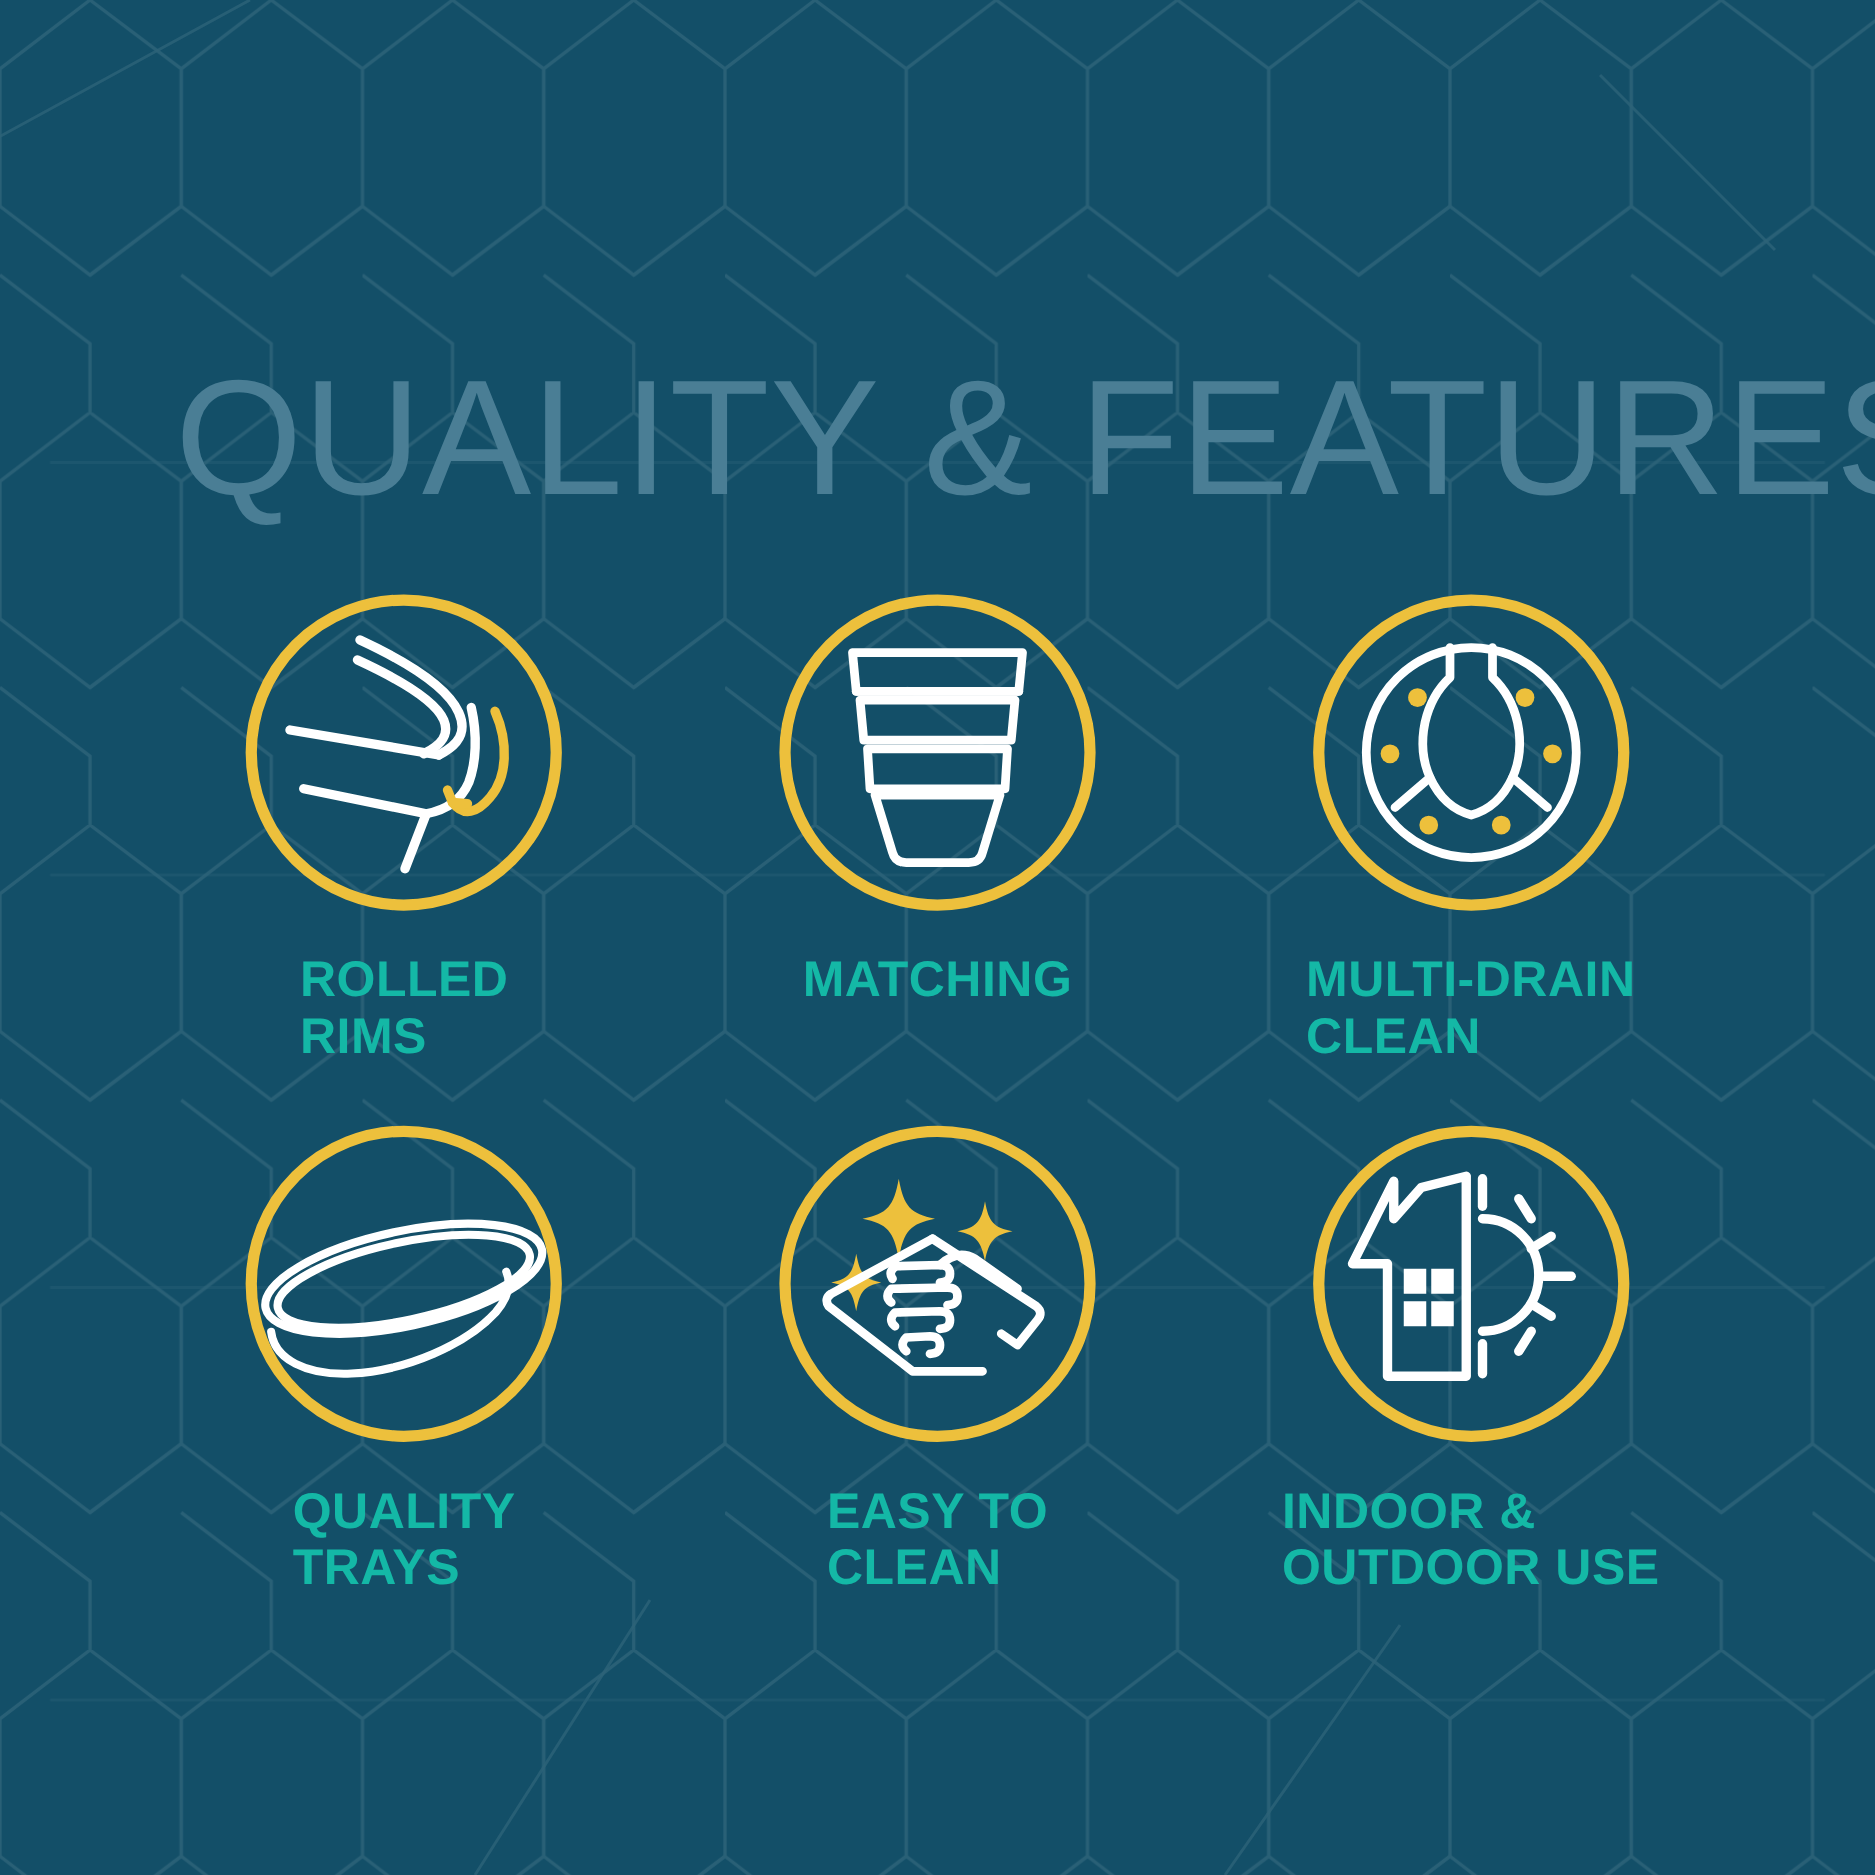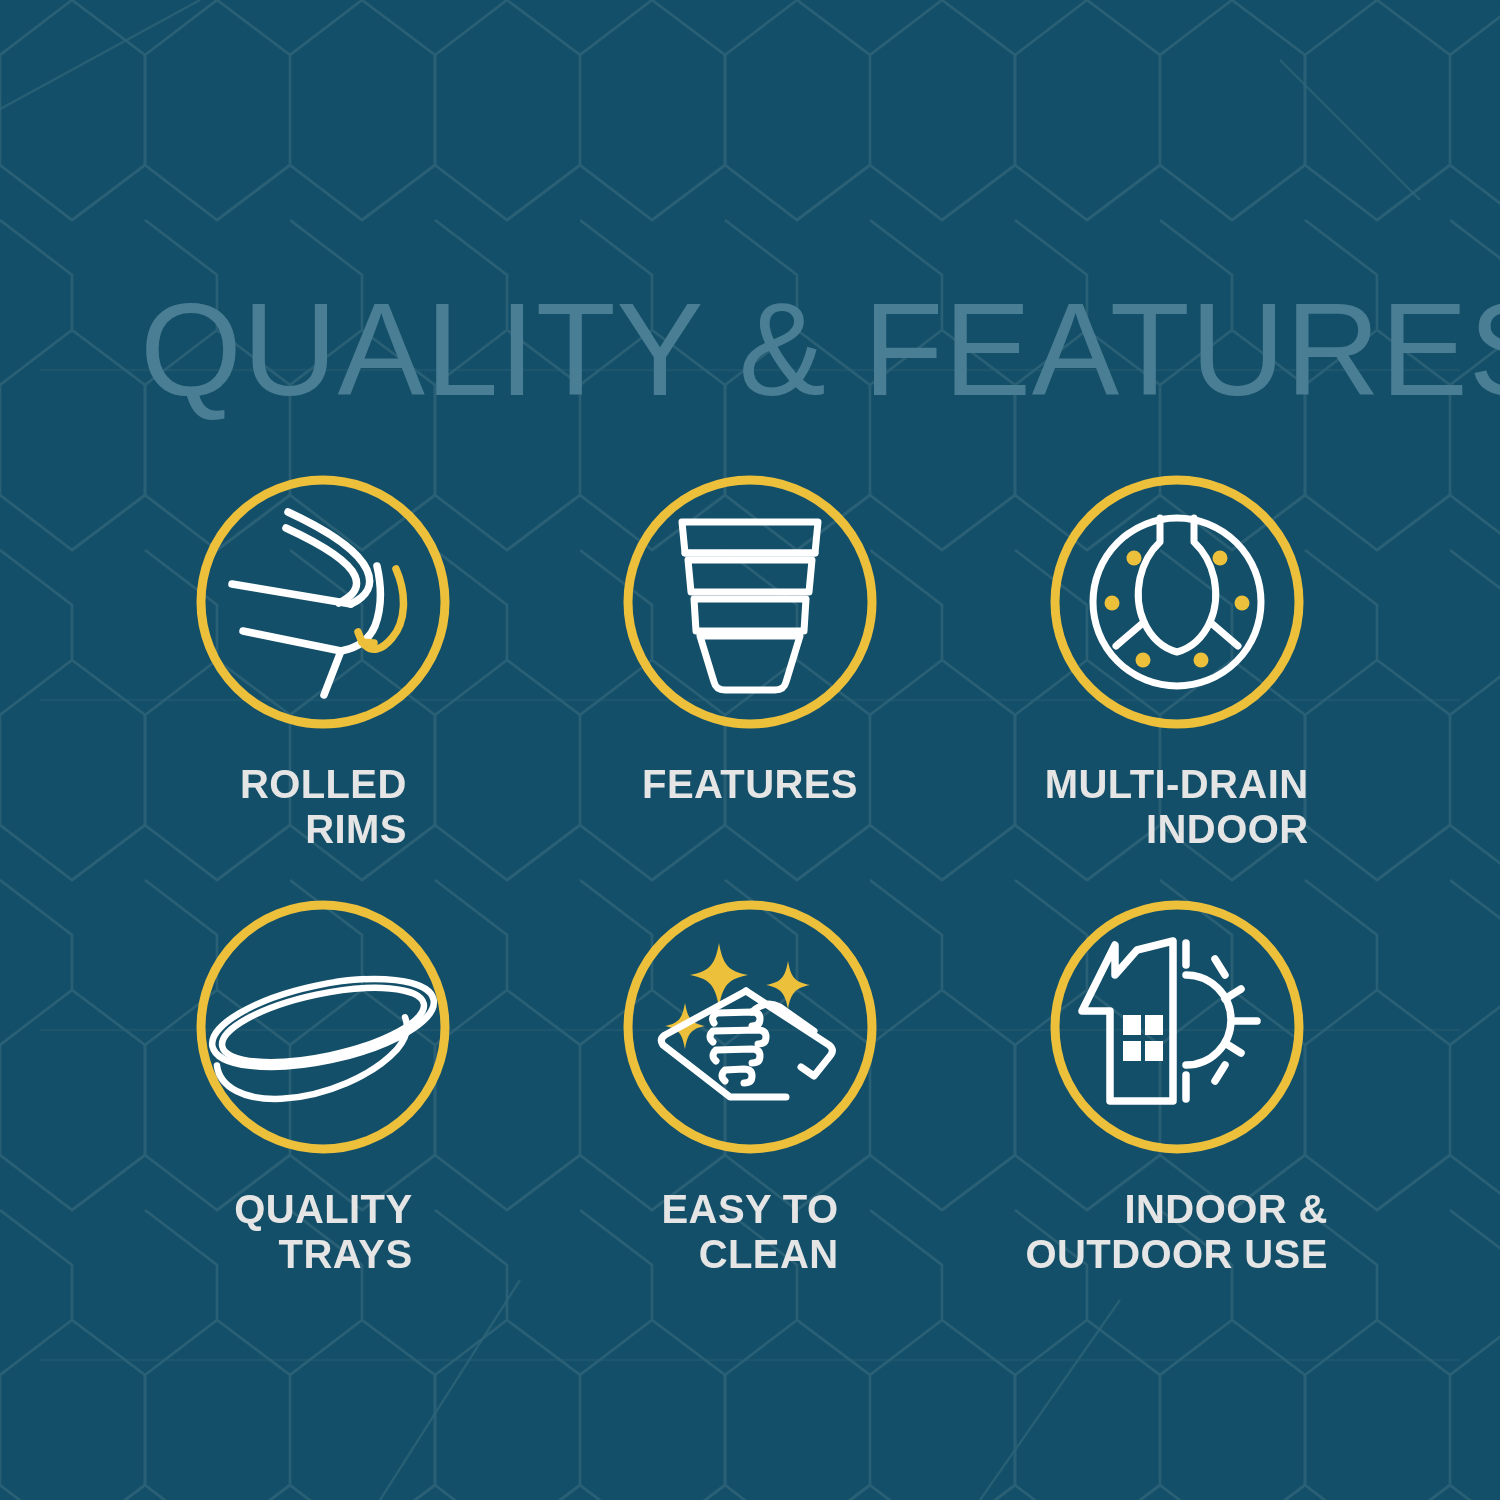--- a/index.html
+++ b/index.html
@@ -58,22 +58,22 @@
   }
   .badge {
     width: 264px;
     height: 264px;
     position: relative;
     flex: none;
   }
   .badge svg { display: block; width: 264px; height: 264px; }
   .caption {
     margin-top: 28px;
-    text-align: right;
-    color: #e5e5e5;
+    text-align: left;
+    color: #14b8a6;
     font-size: 40px;
     font-weight: bold;
     line-height: 1.12;
     letter-spacing: 0.4px;
     white-space: pre-line;
   }
 </style>
 </head>
 <body>
 
@@ -154,21 +154,21 @@
             <path d="M67,83 L197,83"></path>
 
             <path d="M70,90 L194,90 L191,122 L73,122 Z"></path>
 
             <path d="M76,129 L188,129 L186,161 L78,161 Z"></path>
 
             <path d="M82,166 L182,166 L168,212 Q166,220 157,220 L107,220 Q98,220 96,212 Z"></path>
           </g>
         </svg>
       </div>
-      <div class="caption">FEATURES</div>
+      <div class="caption">MATCHING</div>
     </div>
 
     <div class="feature">
       <div class="badge">
         <svg viewBox="0 0 264 264" aria-hidden="true">
           <circle cx="132" cy="132" r="122" fill="none" stroke="#edc03c" stroke-width="9"></circle>
           <circle cx="132" cy="132" r="84" fill="none" stroke="#ffffff" stroke-width="7"></circle>
 
           <g fill="none" stroke="#ffffff" stroke-width="7" stroke-linejoin="round" stroke-linecap="round">
             <path d="M115,48 L115,72 Q100,86 95,108 Q90,132 99,152 Q110,176 132,182 Q154,176 165,152
@@ -181,21 +181,21 @@
             <circle cx="89" cy="88" r="7.5"></circle>
             <circle cx="175" cy="88" r="7.5"></circle>
             <circle cx="67" cy="133" r="7.5"></circle>
             <circle cx="197" cy="133" r="7.5"></circle>
             <circle cx="98" cy="190" r="7.5"></circle>
             <circle cx="156" cy="190" r="7.5"></circle>
           </g>
         </svg>
       </div>
       <div class="caption">MULTI-DRAIN
-INDOOR</div>
+CLEAN</div>
     </div>
 
     <div class="feature">
       <div class="badge">
         <svg viewBox="0 0 264 264" aria-hidden="true">
           <circle cx="132" cy="132" r="122" fill="none" stroke="#edc03c" stroke-width="9"></circle>
           <g fill="none" stroke="#ffffff" stroke-width="6.5" stroke-linejoin="round" stroke-linecap="round">
 
             <ellipse cx="132" cy="128" rx="113" ry="38" transform="rotate(-12 132 128)"></ellipse>
 

